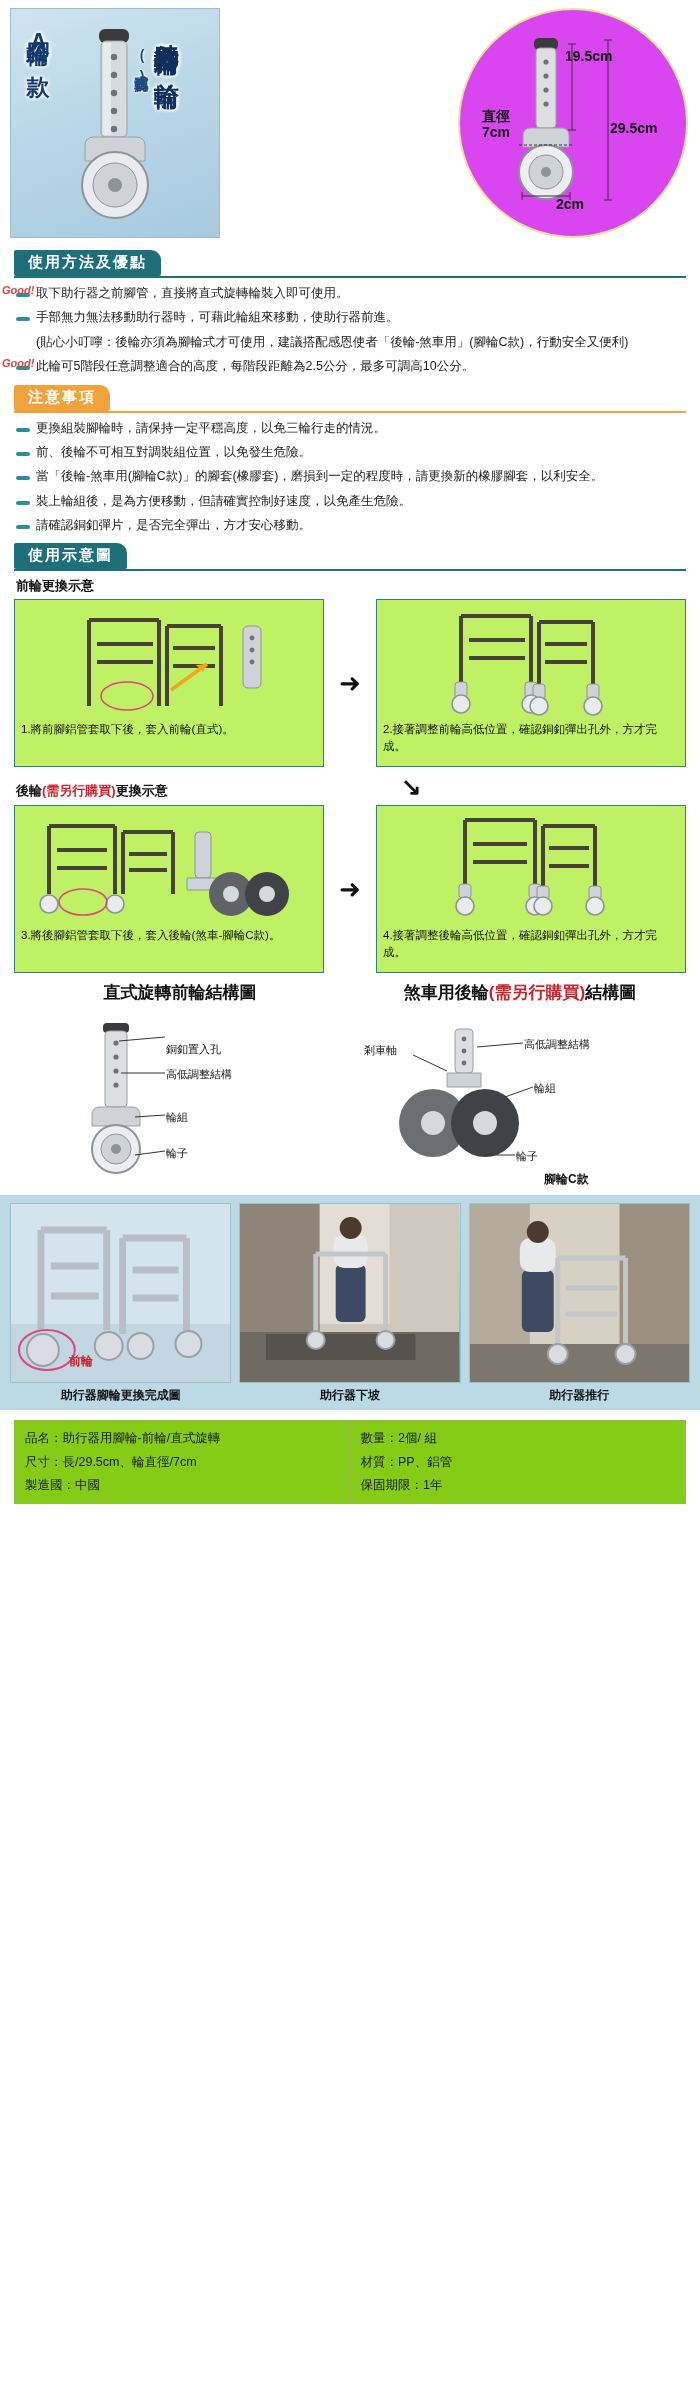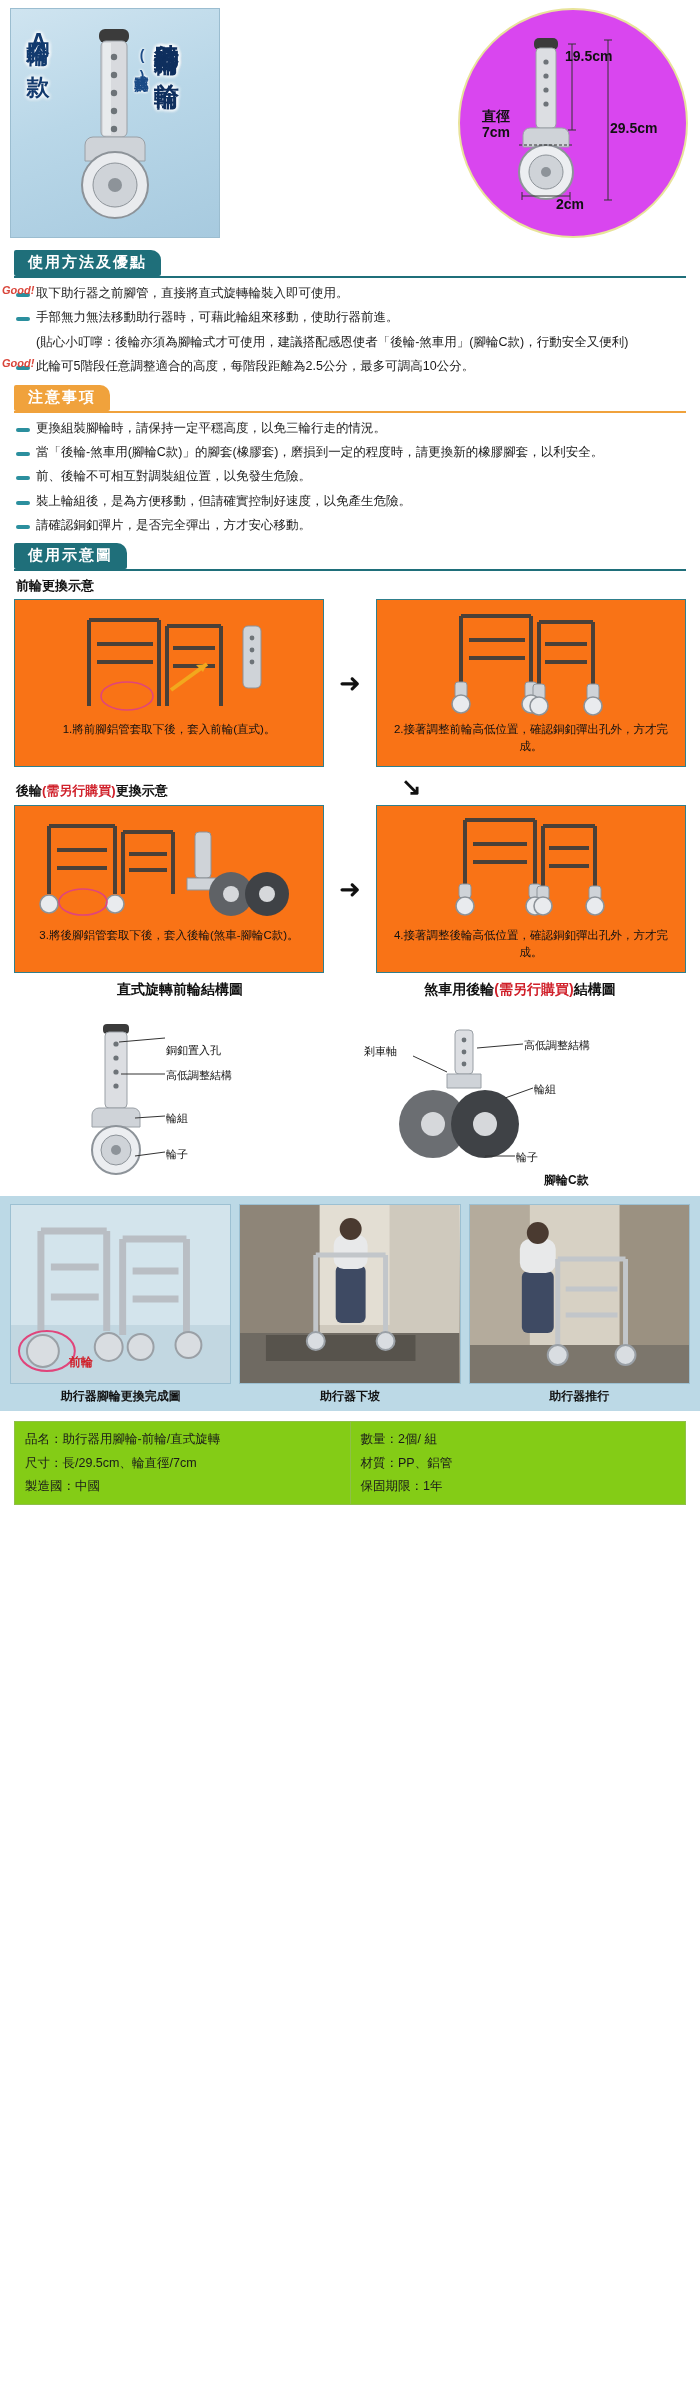--- a/index.html
+++ b/index.html
@@ -86,38 +86,37 @@
   .red { color:#d0202a; }
   .bold { font-weight:bold; }
   .indent { margin-left:20px; }
 
   
   .sub-label {
     font-size:13px; font-weight:bold; color:#111; margin:6px 0 4px 16px;
   }
   .steps-row { display:flex; gap:8px; margin:0 14px; align-items:stretch; }
   .step-box {
-    flex:1; border:1px solid #2f7f8c; background:#f97316; position:relative;
+    flex:1; border:1px solid #2f7f8c; background:#bef264; position:relative;
     min-height:168px;
-    text-align:center;
   }
   .step-img { height:118px; position:relative; }
   .step-cap {
     font-size:11.5px; line-height:1.45; padding:3px 6px 5px 6px; color:#111;
   }
   .arrow-mid {
     width:36px; display:flex; align-items:center; justify-content:center;
     font-size:26px; color:#111;
   }
   .arrow-dn { font-size:24px; color:#111; }
 
   
   .struct-row { display:flex; gap:8px; margin:8px 14px 0 14px; }
   .struct-box { flex:1; text-align:center; }
-  .struct-title { font-size:14px; font-weight:bold; color:#111; margin-bottom:17px; }
+  .struct-title { font-size:17px; font-weight:bold; color:#111; margin-bottom:11px; }
   .struct-canvas {
     height:170px; background:#fff; position:relative;
   }
   .lbl { position:absolute; font-size:11px; color:#111; white-space:nowrap; }
 
   
   .photo-strip {
     margin:10px 0 0 0; background:#bcd9e6; padding:8px 10px 6px 10px;
     display:flex; gap:8px;
   }
@@ -233,25 +232,25 @@
   </div>
   <div class="sec-underline orange"></div>
 
   <div class="list">
     <div class="li">
       <span class="dash"></span>
       <span class="txt">更換組裝腳輪時，請保持一定平穩高度，以免三輪行走的情況。</span>
     </div>
     <div class="li">
       <span class="dash"></span>
+      <span class="txt">前、後輪不可相互對調裝組位置，以免發生危險。</span>
+    </div>
+    <div class="li">
+      <span class="dash"></span>
       <span class="txt">當「後輪-煞車用(腳輪C款)」的腳套(橡膠套)，磨損到一定的程度時，請更換新的橡膠腳套，以利安全。</span>
-    </div>
-    <div class="li">
-      <span class="dash"></span>
-      <span class="txt">前、後輪不可相互對調裝組位置，以免發生危險。</span>
     </div>
     <div class="li">
       <span class="dash"></span>
       <span class="txt">裝上輪組後，是為方便移動，但請確實控制好速度，以免產生危險。</span>
     </div>
     <div class="li">
       <span class="dash"></span>
       <span class="txt">請確認銅釦彈片，是否完全彈出，方才安心移動。</span>
     </div>
   </div>

